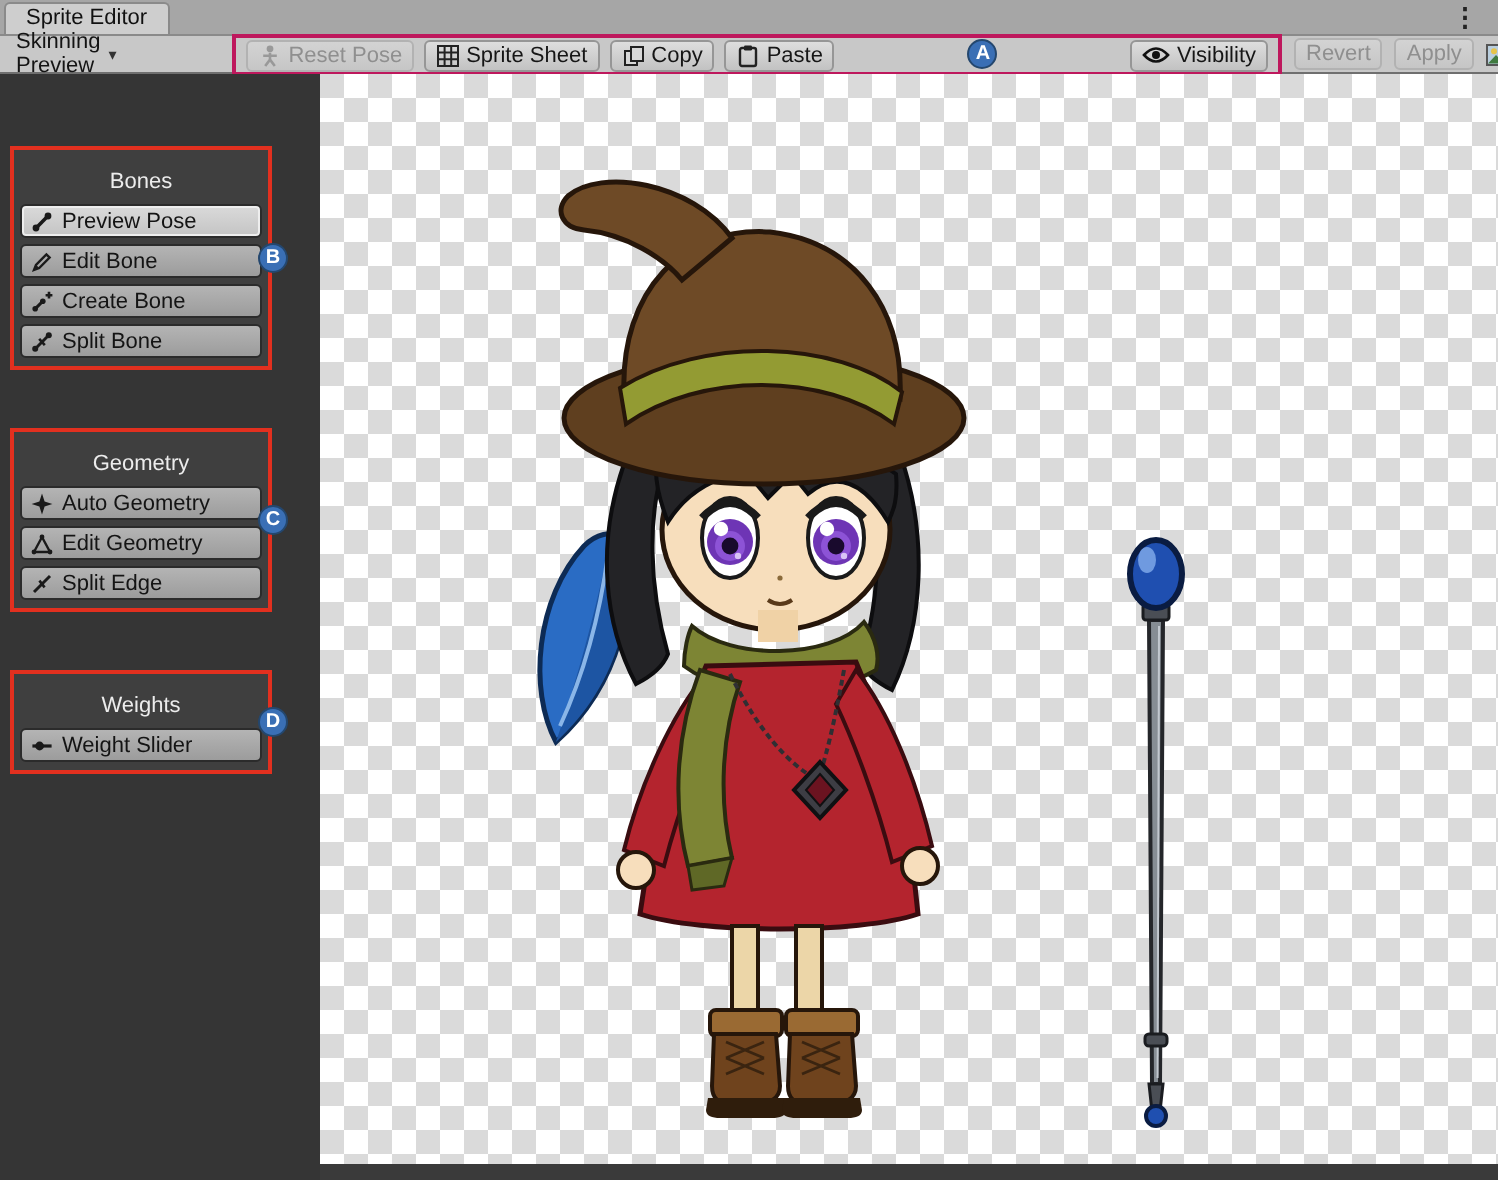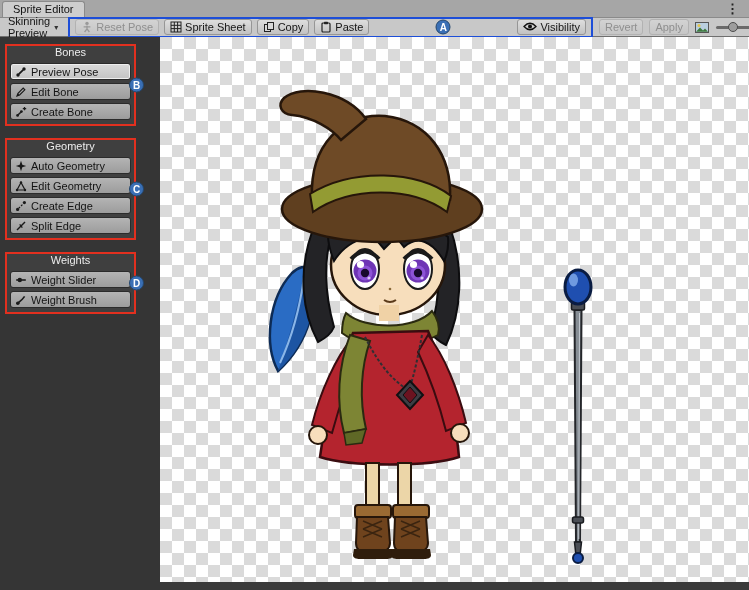--- a/index.html
+++ b/index.html
@@ -14,34 +14,34 @@
 
   
   .toolbar { height:19px; background:#c8c8c8; border-bottom:1px solid #6f6f6f; display:flex; align-items:center; gap:6px; padding:0 6px 0 4px; }
   .dropdown { display:flex; align-items:center; gap:4px; padding:0 4px; height:16px; color:#141414; }
   .caret { font-size:8px; color:#333; }
   .tb-btn { display:inline-flex; align-items:center; gap:3px; height:16px; padding:0 5px; border:1px solid #969696; border-radius:3px; background:linear-gradient(#dedede,#c2c2c2); color:#161616; white-space:nowrap; }
   .tb-btn.disabled { color:#8f8f8f; background:linear-gradient(#d3d3d3,#c6c6c6); border-color:#b2b2b2; }
   .icon12 { width:12px; height:12px; flex:none; display:block; }
   .icon14 { width:14px; height:11px; flex:none; display:block; }
 
-  .ann-toolbar { position:relative; display:flex; align-items:flex-start; gap:5px; border:2px solid #1d4ed8; height:21px; padding:0 5px; }
+  .ann-toolbar { position:relative; display:flex; align-items:flex-end; gap:5px; border:2px solid #be185d; height:21px; padding:0 5px;margin-left:48px; }
   .ann-gap { width:138px; position:relative; height:100%; }
   .badge { width:15px; height:15px; border-radius:50%; background:#3a6fb5; border:1px solid #24476e; color:#fff; font-weight:bold; font-size:10px; line-height:13px; text-align:center; }
   .badge.in-gap { position:absolute; left:50%; top:50%; transform:translate(-50%,-50%); }
 
   .zoom-area { margin-left:auto; display:flex; align-items:center; gap:7px; padding-right:8px; }
   .slider { position:relative; width:58px; height:12px; }
   .slider .track { position:absolute; left:0; right:0; top:5px; height:3px; background:#6a6a6a; border-radius:2px; }
   .slider .knob { position:absolute; left:12px; top:1px; width:10px; height:10px; border-radius:50%; background:#9d9d9d; border:1px solid #4c4c4c; }
 
   
   .main { flex:1; display:flex; background:#353535; min-height:0; }
   .sidebar { width:160px; background:#353535; padding:7px 0 0 5px; position:relative; }
-  .panel-box { position:relative; width:131px; border:2px solid #e2301f; background:#3f3f3f; padding:0 3px 4px; margin-bottom:12px; }
+  .panel-box { position:relative; width:131px; border:2px solid #e2301f; background:#3f3f3f; padding:10px 3px 4px; margin-bottom:12px;margin-top:29px; }
   .panel-title { text-align:center; color:#ececec; padding:0 0 2px; }
   .p-btn { display:flex; align-items:center; gap:4px; width:100%; height:17px; margin-top:3px; padding:0 4px; border:1px solid #2b2b2b; border-radius:3px; background:linear-gradient(#b4b4b4,#9c9c9c); color:#141414; white-space:nowrap; }
   .p-btn.selected { background:linear-gradient(#dadada,#c4c4c4); box-shadow:inset 0 0 0 1px #eee;text-align:center; }
   .badge.side { position:absolute; right:-10px; top:50%; transform:translateY(-50%); }
 
   .canvas { flex:1; position:relative; min-width:0;
     background:repeating-conic-gradient(#ffffff 0% 25%, #dadada 0% 50%) 0 0 / 24px 24px; }
   .bottom-strip { position:absolute; left:0; right:0; bottom:0; height:8px; background:#3a3a3a; }
   .art { position:absolute; left:0; top:0; width:100%; height:calc(100% - 8px); }
 </style>
@@ -148,20 +148,29 @@
         </div>
         <div class="p-btn">
           <svg class="icon12" viewBox="0 0 12 12">
             <circle cx="2.6" cy="9.4" r="1.4" fill="#1a1a1a"></circle>
               <circle cx="6.4" cy="5.6" r="1.4" fill="#1a1a1a"></circle>
             <path d="M3.2 8.8 L5.8 6.2" stroke="#1a1a1a" stroke-width="1.5"></path>
             <path d="M9.5 0.9 V4.3 M7.8 2.6 H11.2" stroke="#1a1a1a" stroke-width="1.3"></path>
           </svg>
           <span>Create Bone</span>
         </div>
+        <div class="p-btn">
+          <svg class="icon12" viewBox="0 0 12 12">
+            <circle cx="2.6" cy="9.4" r="1.5" fill="#1a1a1a"></circle>
+              <circle cx="9.4" cy="2.6" r="1.5" fill="#1a1a1a"></circle>
+            <path d="M3.4 8.6 L8.6 3.4" stroke="#1a1a1a" stroke-width="1.5"></path>
+            <path d="M4.6 4.4 L7.4 7.6" stroke="#1a1a1a" stroke-width="1.3"></path>
+          </svg>
+          <span>Split Bone</span>
+        </div>
         <div class="badge side">B</div>
       </div>
 
       <div class="panel-box">
         <div class="panel-title">Geometry</div>
         <div class="p-btn">
           <svg class="icon12" viewBox="0 0 12 12">
             <path d="M6 0.8 L7.3 4.7 L11.2 6 L7.3 7.3 L6 11.2 L4.7 7.3 L0.8 6 L4.7 4.7 Z" fill="#1a1a1a"></path>
           </svg>
           <span>Auto Geometry</span>
@@ -170,51 +179,36 @@
           <svg class="icon12" viewBox="0 0 12 12">
             <path d="M2 10 L6 2.5 L10 10 Z" fill="none" stroke="#1a1a1a" stroke-width="1.2"></path>
             <circle cx="2" cy="10" r="1.2" fill="#1a1a1a"></circle>
               <circle cx="6" cy="2.5" r="1.2" fill="#1a1a1a"></circle>
               <circle cx="10" cy="10" r="1.2" fill="#1a1a1a"></circle>
           </svg>
           <span>Edit Geometry</span>
         </div>
         <div class="p-btn">
           <svg class="icon12" viewBox="0 0 12 12">
-            <circle cx="2.6" cy="9.4" r="1.6" fill="#1a1a1a"></circle>
-              <circle cx="9.4" cy="2.6" r="1.6" fill="#1a1a1a"></circle>
-            <path d="M3.6 8.4 L8.4 3.6" stroke="#1a1a1a" stroke-width="1.2" stroke-dasharray="2 1.4"></path>
-          </svg>
-          <span>Create Edge</span>
-        </div>
-        <div class="p-btn">
-          <svg class="icon12" viewBox="0 0 12 12">
             <path d="M2 10 L10 2" stroke="#1a1a1a" stroke-width="1.5"></path>
             <path d="M4.7 4.3 L7.3 7.7" stroke="#1a1a1a" stroke-width="1.3"></path>
           </svg>
           <span>Split Edge</span>
         </div>
         <div class="badge side">C</div>
       </div>
 
       <div class="panel-box">
         <div class="panel-title">Weights</div>
         <div class="p-btn">
           <svg class="icon12" viewBox="0 0 12 12">
             <path d="M1.2 6 H10.8" stroke="#1a1a1a" stroke-width="1.6"></path>
             <circle cx="4.8" cy="6" r="2.2" fill="#1a1a1a"></circle>
           </svg>
           <span>Weight Slider</span>
-        </div>
-        <div class="p-btn">
-          <svg class="icon12" viewBox="0 0 12 12">
-            <path d="M3 9 C5 7.6 7.4 5.8 9.6 2.4" stroke="#1a1a1a" stroke-width="1.6" fill="none"></path>
-            <circle cx="2.8" cy="9.2" r="1.8" fill="#1a1a1a"></circle>
-          </svg>
-          <span>Weight Brush</span>
         </div>
         <div class="badge side">D</div>
       </div>
 
     </div>
 
     <div class="canvas">
       <svg class="art" viewBox="0 0 589 545" preserveAspectRatio="xMidYMid meet">
 
         <g>

